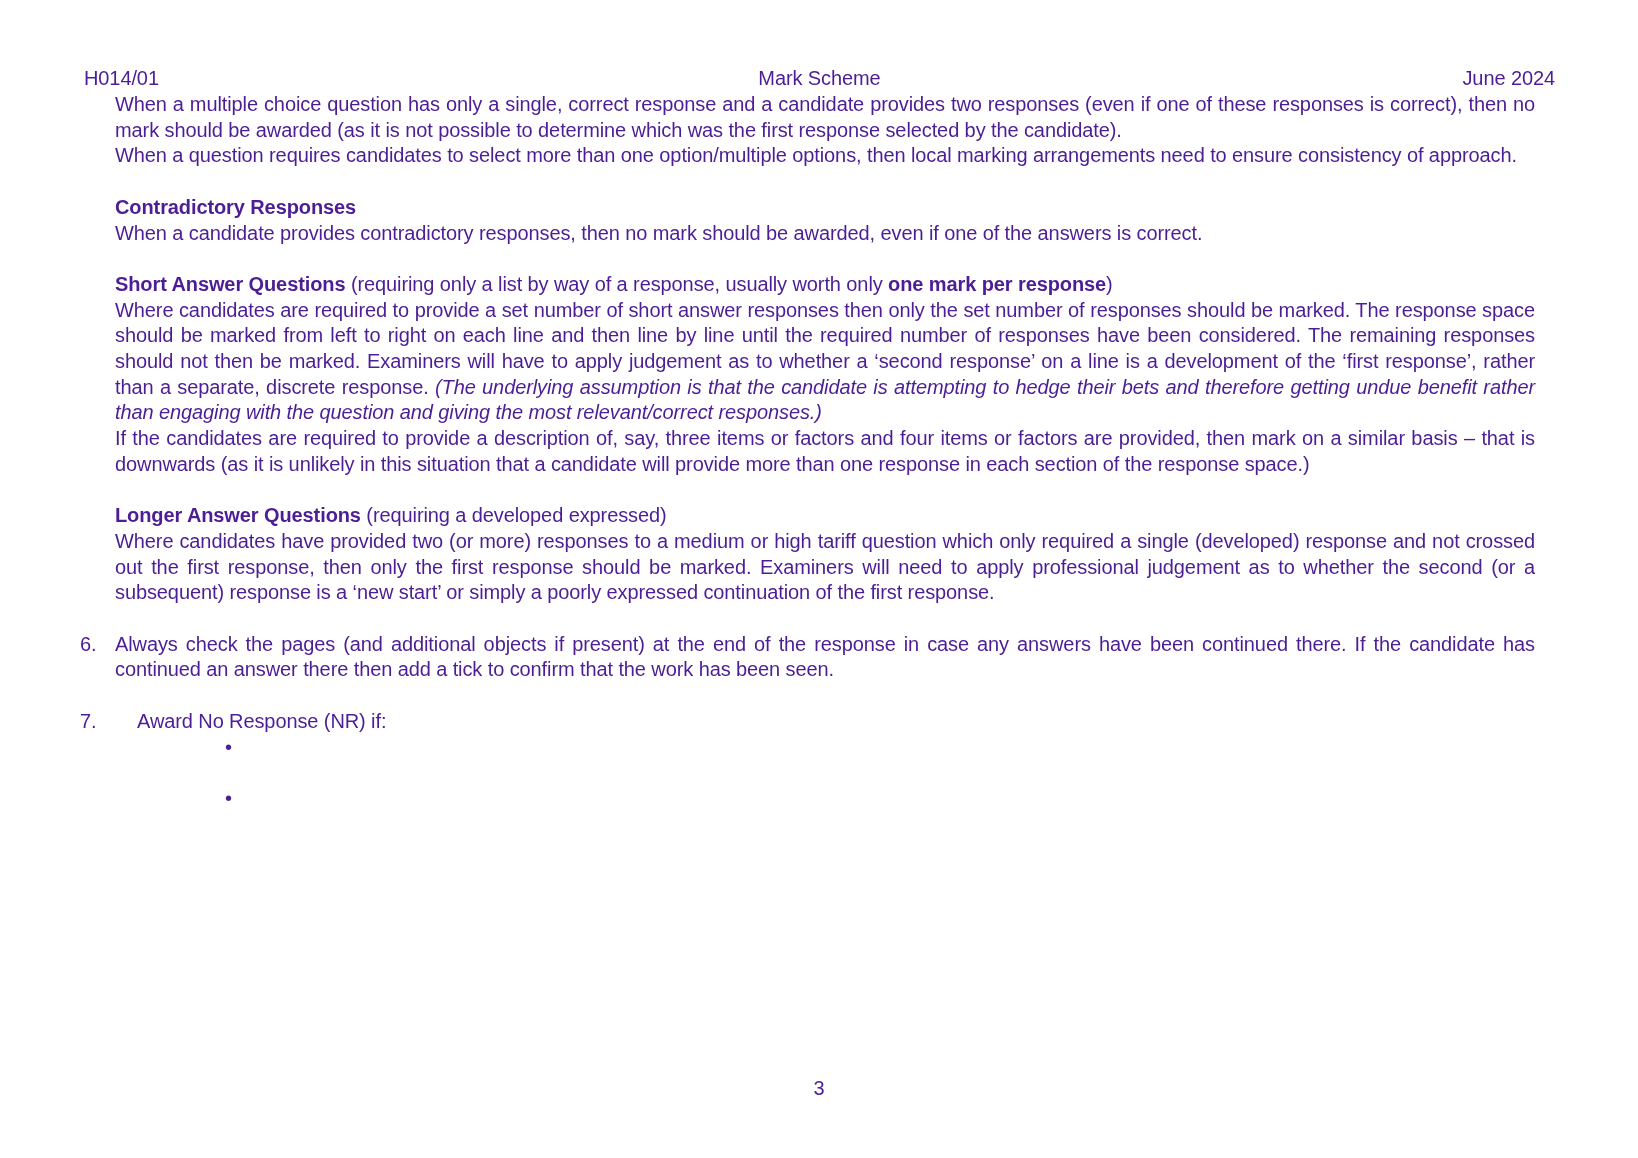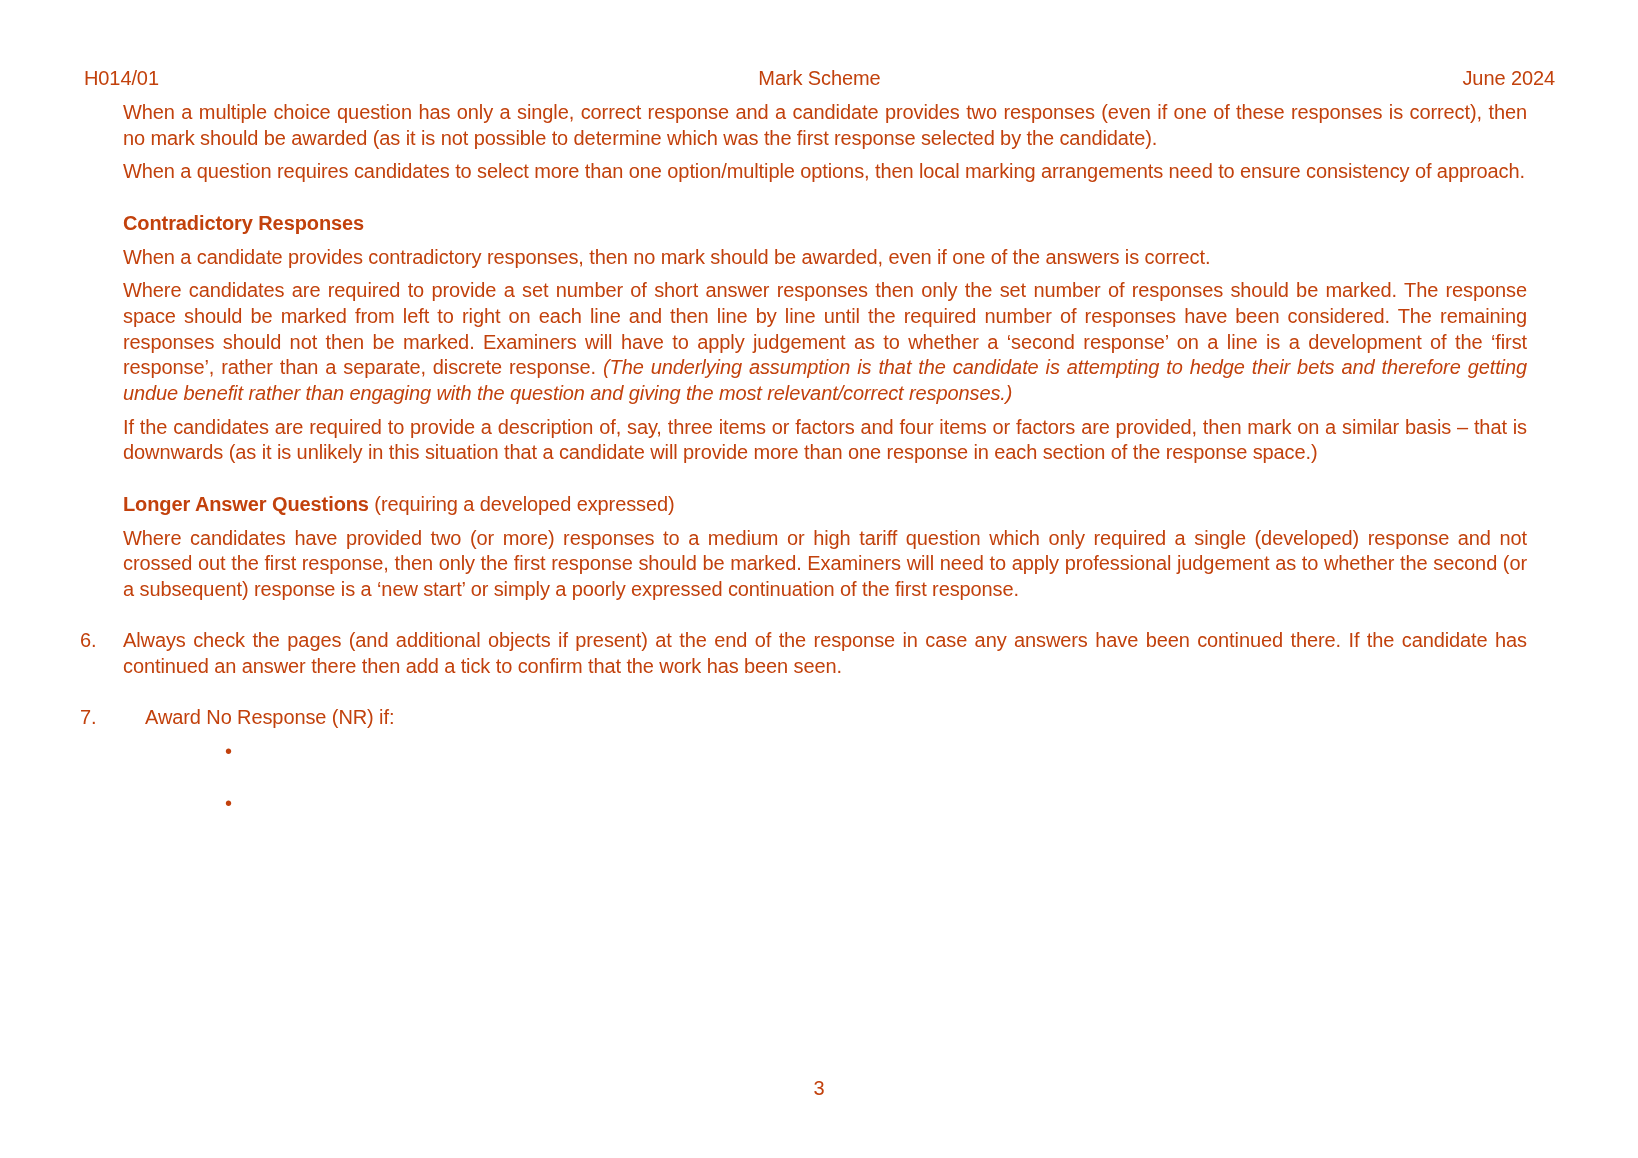--- a/index.html
+++ b/index.html
@@ -1,21 +1,21 @@
 <!DOCTYPE html>
 <html><head>
 <meta charset="utf-8">
 <style>
   html, body { margin: 0; padding: 0; background: #ffffff; }
   .page {
     position: relative;
     width: 1638px;
     height: 1158px;
     background: #ffffff;
-    color: #c2410c;
+    color: #4c1d95;
     font-family: "Liberation Sans", sans-serif;
     font-size: 20px;
     line-height: 25.7px;
     letter-spacing: -0.1px;
     overflow: hidden;
   }
   .header {
     position: absolute;
     top: 66px;
     left: 84px;
@@ -26,21 +26,21 @@
   .h-left   { justify-self: start; }
   .h-center { justify-self: center; }
   .h-right  { justify-self: end; }
 
   .content {
     position: absolute;
     top: 92px;
     left: 115px;
     right: 103px;
   }
-  p { margin: 8px; }
+  p { margin: 0; }
   .just { text-align: justify; }
   .italic { }
   .bold { font-weight: bold; }
   b { font-weight: bold; }
   i { font-style: italic; }
   .gap1 { margin-top: 25.7px; }
 
   .numbered { position: relative; }
   .num {
     position: absolute;
@@ -82,20 +82,21 @@
   </div>
 
   <div class="content">
 
     <p class="just">When a multiple choice question has only a single, correct response and a candidate provides two responses (even if one of these responses is correct), then no mark should be awarded (as it is not possible to determine which was the first response selected by the candidate).</p>
     <p class="just italic">When a question requires candidates to select more than one option/multiple options, then local marking arrangements need to ensure consistency of approach.</p>
 
     <p class="gap1 bold">Contradictory Responses</p>
     <p class="just">When a candidate provides contradictory responses, then no mark should be awarded, even if one of the answers is correct.</p>
 
+    <p class="gap1"><b>Short Answer Questions</b><span> (requiring only a list by way of a response, usually worth only </span><b>one mark per response</b><span>)</span></p>
     <p class="just"><span>Where candidates are required to provide a set number of short answer responses then only the set number of responses should be marked. The response space should be marked from left to right on each line and then line by line until the required number of responses have been considered.  The remaining responses should not then be marked. Examiners will have to apply judgement as to whether a ‘second response’ on a line is a development of the ‘first response’, rather than a separate, discrete response.  </span><i>(The underlying assumption is that the candidate is attempting to hedge their bets and therefore getting undue benefit rather than engaging with the question and giving the most relevant/correct responses.)</i></p>
 
     <p class="just">If the candidates are required to provide a description of, say, three items or factors and four items or factors are provided, then mark on a similar basis – that is downwards (as it is unlikely in this situation that a candidate will provide more than one response in each section of the response space.)</p>
 
     <p class="gap1"><b>Longer Answer Questions</b><span> (requiring a developed expressed)</span></p>
     <p class="just">Where candidates have provided two (or more) responses to a medium or high tariff question which only required a single (developed) response and not crossed out the first response, then only the first response should be marked. Examiners will need to apply professional judgement as to whether the second (or a subsequent) response is a ‘new start’ or simply a poorly expressed continuation of the first response.</p>
 
     <div class="numbered gap1">
       <span class="num">6.</span>
       <p class="just">Always check the pages (and additional objects if present) at the end of the response in case any answers have been continued there. If the candidate has continued an answer there then add a tick to confirm that the work has been seen.</p>

